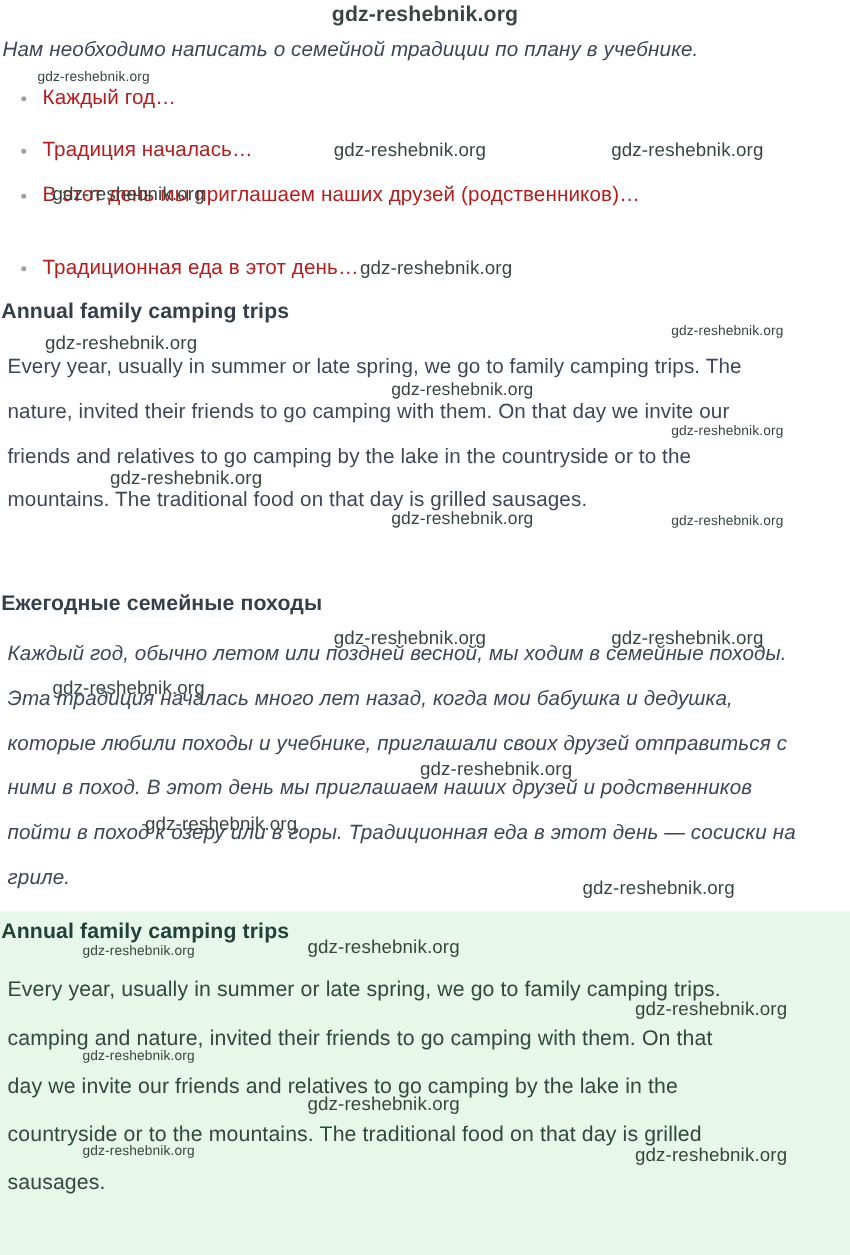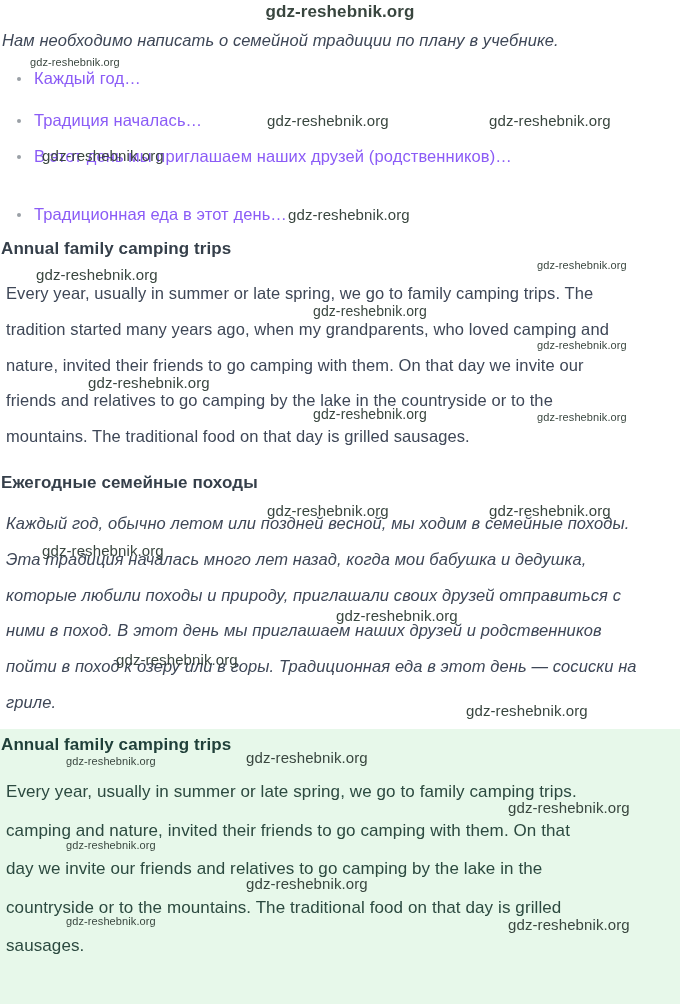--- a/index.html
+++ b/index.html
@@ -40,21 +40,21 @@
     font-size: 16.5px;
     color: #3e4757;
     letter-spacing: 0.1px;
   }
 
   
   .bullet {
     position: absolute;
     left: 0;
     font-size: 16.5px;
-    color: #8b5cf6;
+    color: #b91c1c;
     letter-spacing: 0.1px;
     white-space: nowrap;
   }
   .bullet .dot {
     position: absolute;
     left: 17px; top: 8px;
     width: 4px; height: 4px;
     border-radius: 50%;
     background: #9aa0a6;
   }
@@ -119,31 +119,30 @@
   <div class="abs intro">Нам необходимо написать о семейной традиции по плану в учебнике.</div>
 
   <div class="bullet" style="top:69px"><span class="dot"></span><span class="btxt">Каждый год…</span></div>
   <div class="bullet" style="top:111px"><span class="dot"></span><span class="btxt">Традиция началась…</span></div>
   <div class="bullet" style="top:147px"><span class="dot"></span><span class="btxt">В этот день мы приглашаем наших друзей (родственников)…</span></div>
   <div class="bullet" style="top:205px"><span class="dot"></span><span class="btxt">Традиционная еда в этот день…</span></div>
 
   <h2 class="hd" style="top:239px">Annual family camping trips</h2>
   <div class="para p1">
     <div class="ln">Every year, usually in summer or late spring, we go to family camping trips. The</div>
-    <div class="ln">tradition started many years ago, when my grandparents, who loved camping and</div>
     <div class="ln">nature, invited their friends to go camping with them. On that day we invite our</div>
     <div class="ln">friends and relatives to go camping by the lake in the countryside or to the</div>
     <div class="ln">mountains. The traditional food on that day is grilled sausages.</div>
   </div>
 
   <h2 class="hd" style="top:473px">Ежегодные семейные походы</h2>
   <div class="para p2">
     <div class="ln">Каждый год, обычно летом или поздней весной, мы ходим в семейные походы.</div>
     <div class="ln">Эта традиция началась много лет назад, когда мои бабушка и дедушка,</div>
-    <div class="ln">которые любили походы и природу, приглашали своих друзей отправиться с</div>
+    <div class="ln">которые любили походы и учебнике, приглашали своих друзей отправиться с</div>
     <div class="ln">ними в поход. В этот день мы приглашаем наших друзей и родственников</div>
     <div class="ln">пойти в поход к озеру или в горы. Традиционная еда в этот день — сосиски на</div>
     <div class="ln">гриле.</div>
   </div>
 
   <h2 class="answer-heading">Annual family camping trips</h2>
   <div class="para p3">
     <div class="ln">Every year, usually in summer or late spring, we go to family camping trips.</div>
     <div class="ln">camping and nature, invited their friends to go camping with them. On that</div>
     <div class="ln">day we invite our friends and relatives to go camping by the lake in the</div>

